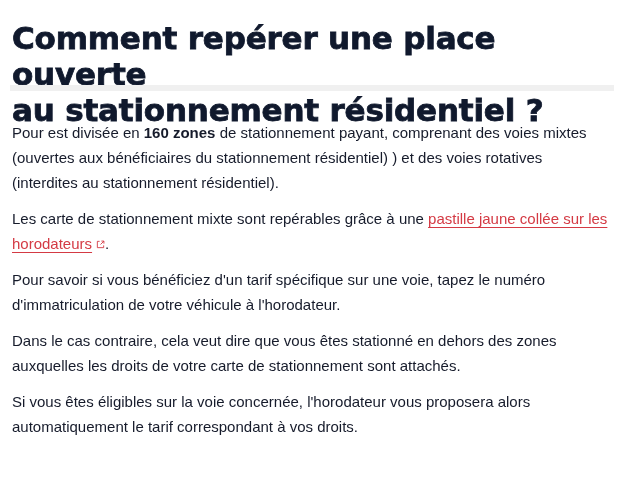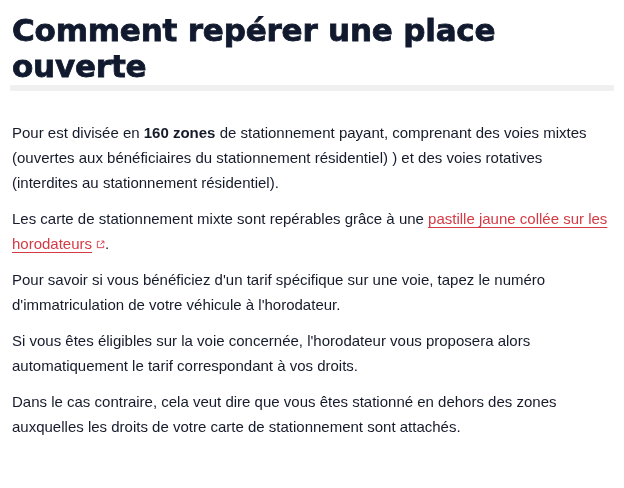--- a/index.html
+++ b/index.html
@@ -14,21 +14,21 @@
     position: relative;
   }
   .article {
     position: absolute;
     left: 12px;
     top: 0;
     width: 604px;
   }
   .title {
     margin: 0;
-    padding-top: 12px;
+    padding-top: 20px;
     font-family: "DejaVu Sans", sans-serif;
     font-weight: 900;
     font-size: 31px;
     line-height: 36px;
     letter-spacing: -0.2px;
     color: #10192d;
     -webkit-text-stroke: 0.8px #10192d;
   }
   .separator {
     position: absolute;
@@ -69,32 +69,33 @@
     margin-left: 4px;
     vertical-align: 0px;
   }
 </style>
 </head>
 <body>
 
 <div class="article">
   <h1 class="title">
     <span>Comment repérer une place ouverte</span><br>
+    <span>au stationnement résidentiel ?</span>
   </h1>
 
   <div class="separator"></div>
 
   <div class="body">
     <p><span>Pour est divisée en </span><strong>160 zones</strong><span> de stationnement payant, comprenant des voies mixtes (ouvertes aux bénéficiaires du stationnement résidentiel) ) et des voies rotatives (interdites au stationnement résidentiel).</span></p>
 
     <p><span>Les carte de stationnement mixte sont repérables grâce à une </span><a class="link"><span>pastille jaune collée sur les horodateurs</span><svg class="ext-icon" viewBox="0 0 10 10" xmlns="http://www.w3.org/2000/svg">
             <path d="M4 1.5H1.5v7h7V6" fill="none" stroke="#d43a44" stroke-width="1"></path>
             <path d="M6 1.2h2.8V4M8.8 1.2L5 5" fill="none" stroke="#d43a44" stroke-width="1"></path>
           </svg></a><span>.</span></p>
 
     <p>Pour savoir si vous bénéficiez d'un tarif spécifique sur une voie, tapez le numéro d'immatriculation de votre véhicule à l'horodateur.</p>
 
+    <p>Dans le cas contraire, cela veut dire que vous êtes stationné en dehors des zones auxquelles les droits de votre carte de stationnement sont attachés.</p>
+
     <p>Si vous êtes éligibles sur la voie concernée, l'horodateur vous proposera alors automatiquement le tarif correspondant à vos droits.</p>
-
-    <p>Dans le cas contraire, cela veut dire que vous êtes stationné en dehors des zones auxquelles les droits de votre carte de stationnement sont attachés.</p>
 
   </div>
 </div>
 
 </body></html>

